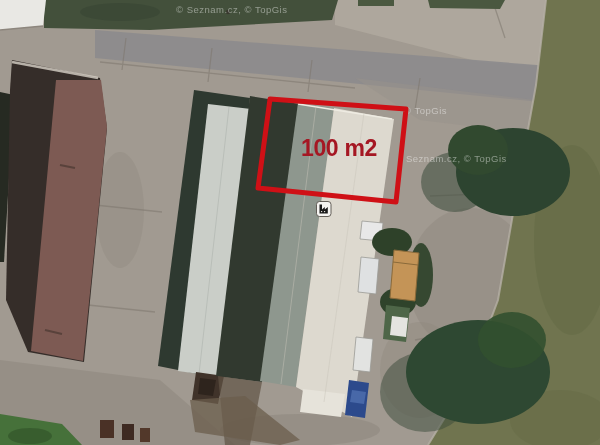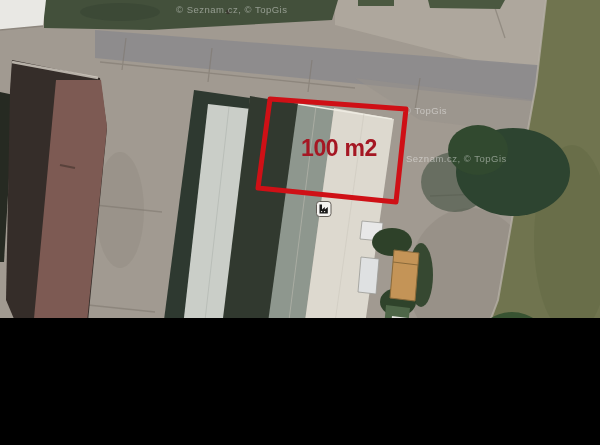--- a/index.html
+++ b/index.html
@@ -1,16 +1,16 @@
 <!DOCTYPE html>
 <html><head>
 <meta charset="utf-8">
 <style>
   html,body{margin:0;padding:0;background:#000;}
-  .stage{width:600px;height:318px;position:relative;overflow:hidden;font-family:"Liberation Sans",sans-serif;}
+  .stage{width:600px;height:445px;position:relative;overflow:hidden;font-family:"Liberation Sans",sans-serif;}
   svg{display:block;}
   text{font-family:"Liberation Sans","DejaVu Sans",sans-serif;}
   .watermark{fill:#ffffff;opacity:.42;font-size:9.5px;letter-spacing:.5px;}
   .arealabel{font-weight:bold;font-size:23px;letter-spacing:-.3px;}
 </style>
 </head>
 <body>
 
 <div class="stage">
 <svg width="600" height="445" viewBox="0 0 600 445" xmlns="http://www.w3.org/2000/svg">

